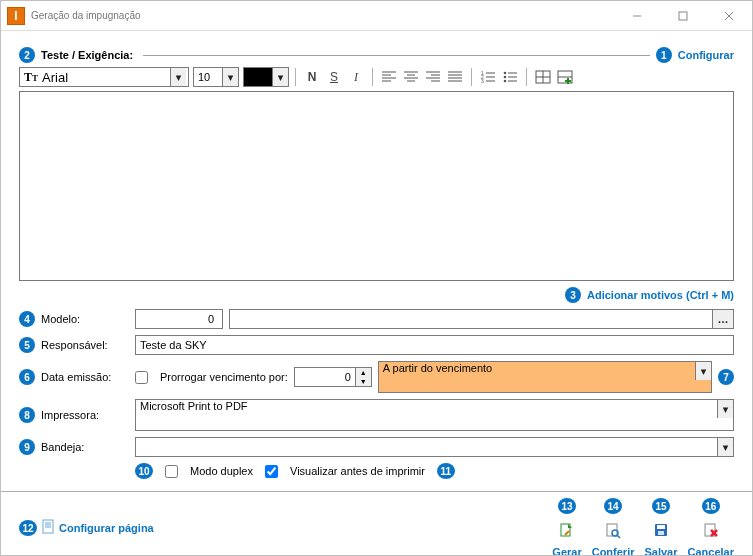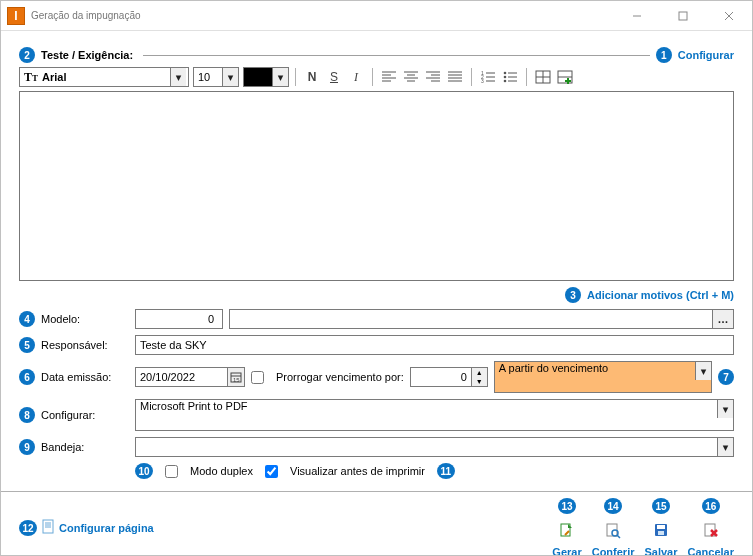--- a/index.html
+++ b/index.html
@@ -58,21 +58,21 @@
   .rtf-toolbar {
     display: flex; align-items: center; gap: 2px;
     margin-top: 4px;
   }
   .font-combo {
     display: flex; align-items: center;
     border: 1px solid #7a7a7a; height: 20px; background: #fff;
     padding: 0 2px; width: 170px;
   }
   .font-combo .tt-icon { font-family: serif; font-weight: bold; font-size: 12px; margin: 0 4px 0 2px; }
-  .font-combo .font-name { flex: 1; font-size: 11px; font-weight: bold; }
+  .font-combo .font-name { flex: 1; font-size: 13px; }
   .combo-arrow {
     width: 16px; height: 18px; background: #efefef;
     border-left: 1px solid #7a7a7a;
     display: flex; align-items: center; justify-content: center;
     color: #222;
   }
   .size-combo {
     display: flex; align-items: center;
     border: 1px solid #7a7a7a; height: 20px; background: #fff;
     width: 46px; margin-left: 2px;
@@ -300,30 +300,20 @@
     <div class="finput respons">
       <input value="Teste da SKY" style="">
     </div>
   </div>
 
   <div class="form-row">
     <div class="form-label">
       <span class="num">6</span>
       <span class="txt">Data emissão:</span>
     </div>
-    <div class="finput date-input">
-      <input value="20/10/2022" style="">
-      <div class="cal-btn">
-        <svg width="12" height="12">
-            <rect x="1" y="2" width="10" height="9" fill="none" stroke="#444"></rect>
-            <line x1="1" y1="5" x2="11" y2="5" stroke="#444"></line>
-            <text x="3" y="11" font-size="6" fill="#444">15</text>
-          </svg>
-      </div>
-    </div>
     <label class="chk">
       <input type="checkbox" style="">
       <span>Prorrogar vencimento por:</span>
     </label>
     <div class="num-spin">
       <span class="val">0</span>
       <div class="spin">
           <div>▲</div>
           <div>▼</div>
         </div>
@@ -331,21 +321,21 @@
     <div class="origin-combo">
       <span class="val">A partir do vencimento</span>
       <span class="combo-arrow">▾</span>
     </div>
     <span class="num">7</span>
   </div>
 
   <div class="form-row">
     <div class="form-label">
       <span class="num">8</span>
-      <span class="txt">Configurar:</span>
+      <span class="txt">Impressora:</span>
     </div>
     <div class="impress-combo">
       <span class="val">Microsoft Print to PDF</span>
       <span class="combo-arrow">▾</span>
     </div>
   </div>
 
   <div class="form-row">
     <div class="form-label">
       <span class="num">9</span>

